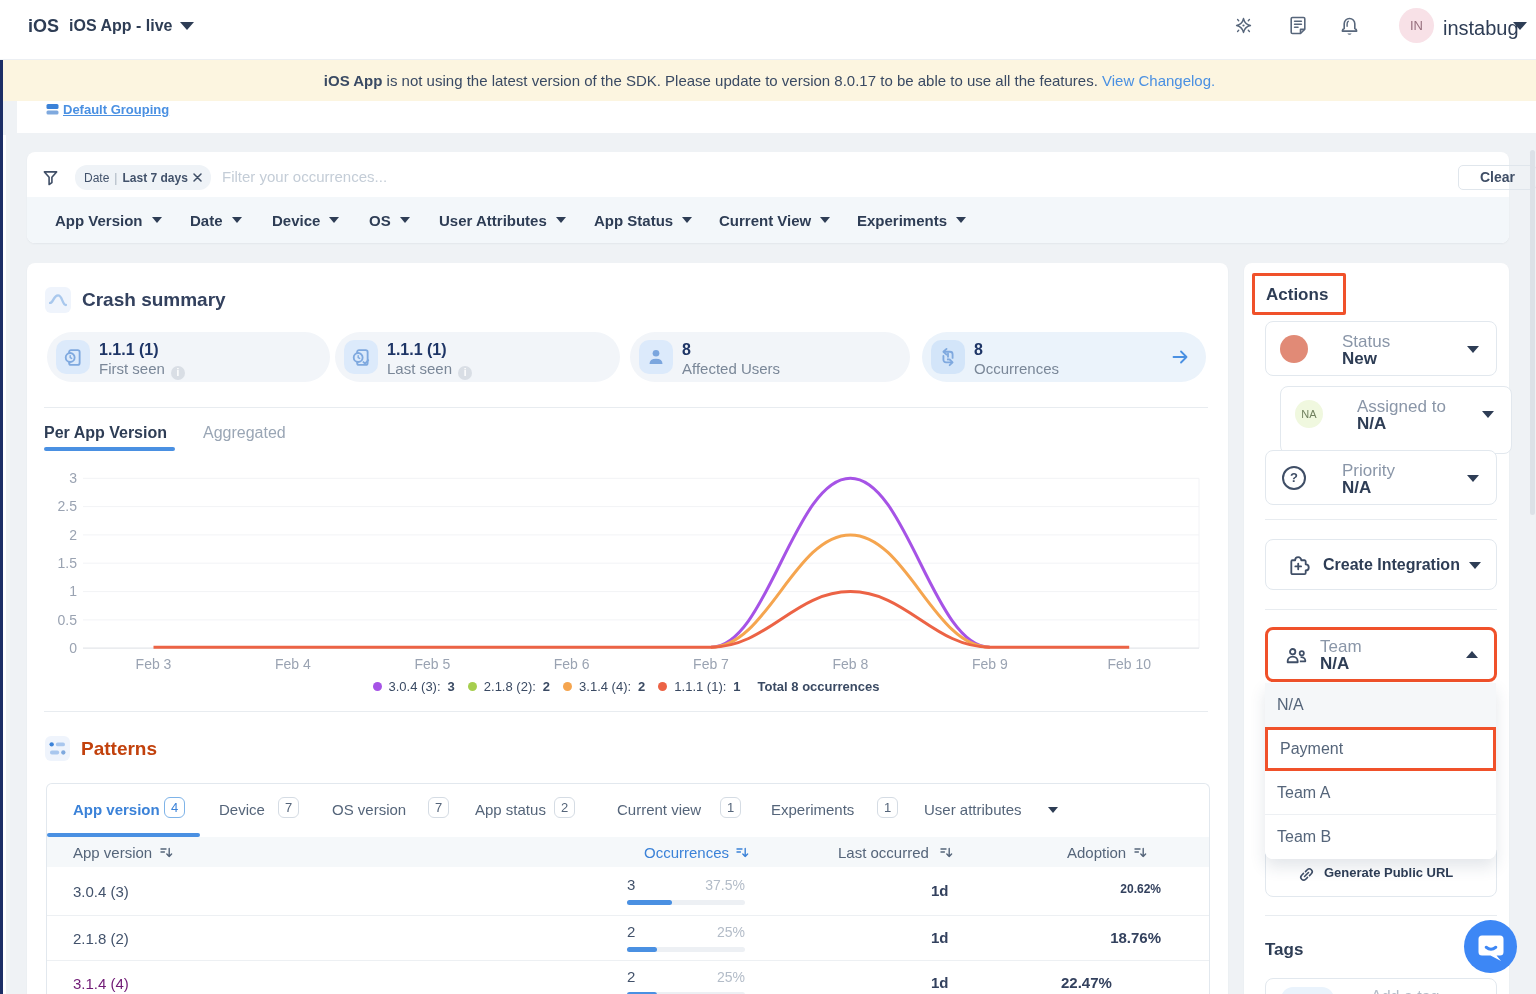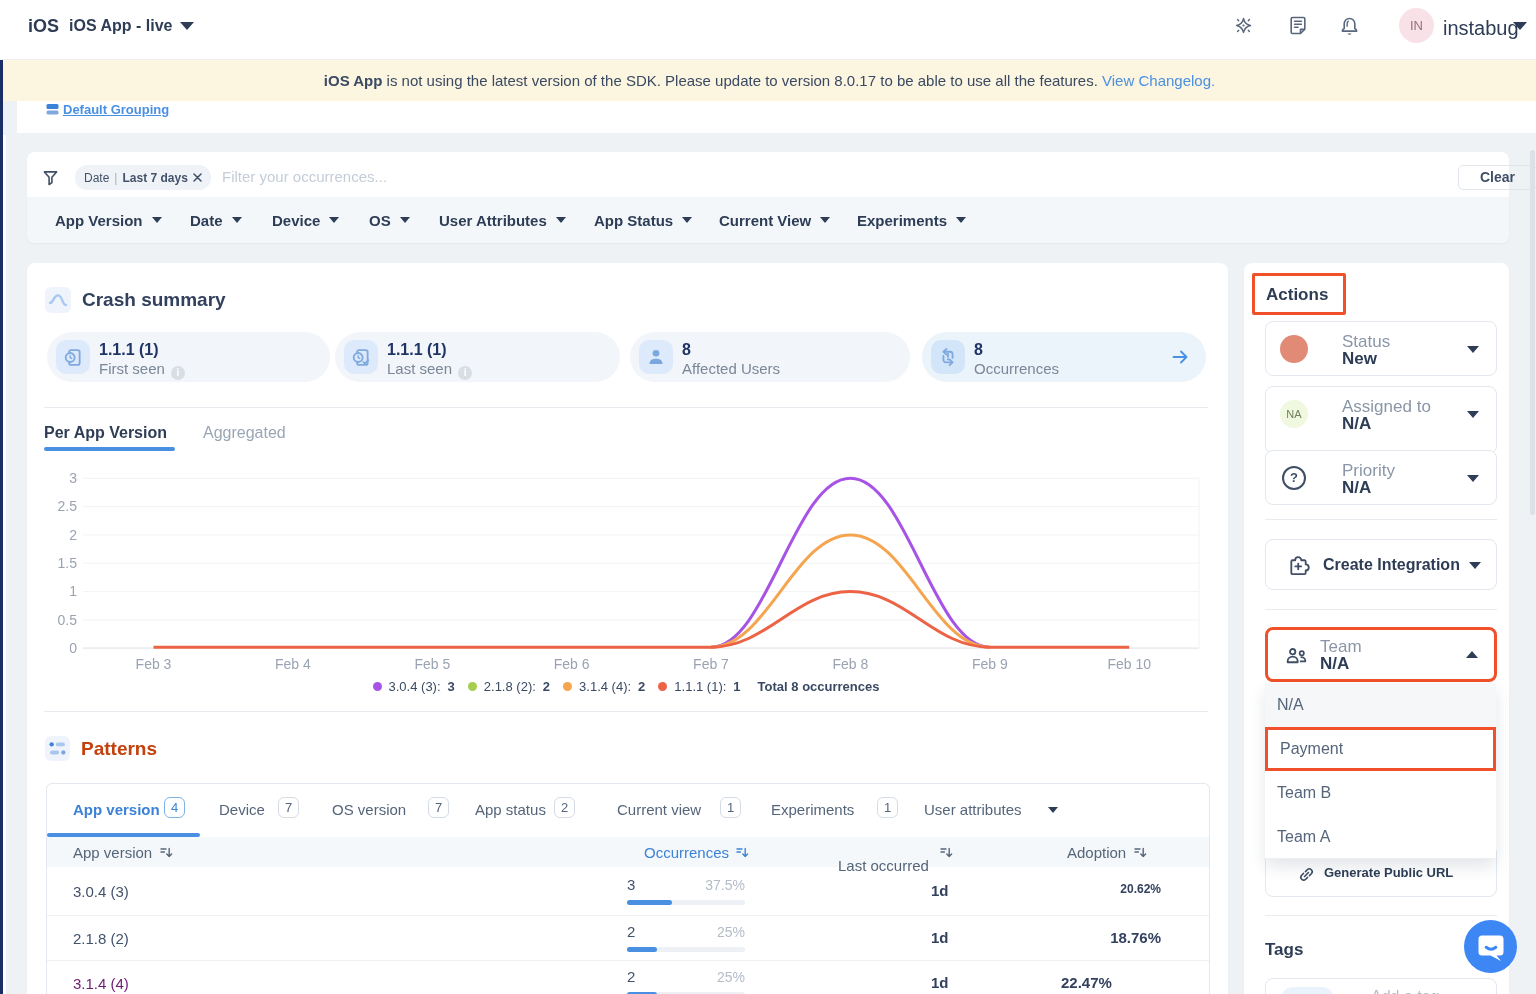--- a/index.html
+++ b/index.html
@@ -254,21 +254,21 @@
       <span class="abs" style="left:26px;top:7px;">App version</span>
       <svg class="abs" style="left:113px;top:10px" width="13" height="12" viewBox="0 0 13 12">
           <path d="M1 2 h5 M1 5 h3.4" stroke="#55657A" stroke-width="1.4" stroke-linecap="round"></path>
           <path d="M9.2 1.5 v8 m0 0 l-2.4 -2.4 m2.4 2.4 l2.4 -2.4" fill="none" stroke="#55657A" stroke-width="1.4" stroke-linecap="round" stroke-linejoin="round"></path>
         </svg>
       <span class="abs" style="left:597px;top:7px;color:#3B82D8;">Occurrences</span>
       <svg class="abs" style="left:689px;top:10px" width="13" height="12" viewBox="0 0 13 12">
           <path d="M1 2 h5 M1 5 h3.4" stroke="#3B82D8" stroke-width="1.4" stroke-linecap="round"></path>
           <path d="M9.2 1.5 v8 m0 0 l-2.4 -2.4 m2.4 2.4 l2.4 -2.4" fill="none" stroke="#3B82D8" stroke-width="1.4" stroke-linecap="round" stroke-linejoin="round"></path>
         </svg>
-      <span class="abs" style="left:791px;top:7px;margin-top:13px;">Last occurred</span>
+      <span class="abs" style="left:791px;top:7px;">Last occurred</span>
       <svg class="abs" style="left:893px;top:10px" width="13" height="12" viewBox="0 0 13 12">
           <path d="M1 2 h5 M1 5 h3.4" stroke="#55657A" stroke-width="1.4" stroke-linecap="round"></path>
           <path d="M9.2 1.5 v8 m0 0 l-2.4 -2.4 m2.4 2.4 l2.4 -2.4" fill="none" stroke="#55657A" stroke-width="1.4" stroke-linecap="round" stroke-linejoin="round"></path>
         </svg>
       <span class="abs" style="left:1020px;top:7px;">Adoption</span>
       <svg class="abs" style="left:1087px;top:10px" width="13" height="12" viewBox="0 0 13 12">
           <path d="M1 2 h5 M1 5 h3.4" stroke="#55657A" stroke-width="1.4" stroke-linecap="round"></path>
           <path d="M9.2 1.5 v8 m0 0 l-2.4 -2.4 m2.4 2.4 l2.4 -2.4" fill="none" stroke="#55657A" stroke-width="1.4" stroke-linecap="round" stroke-linejoin="round"></path>
         </svg>
     </div>
@@ -308,21 +308,21 @@
     <div class="abs" style="left:11px;top:9px;font-size:17px;font-weight:bold;color:#2E3D55;">Actions</div>
   </div>
 
   <div class="scard" style="top:58px;height:55px;">
     <div class="abs" style="left:14px;top:13px;width:28px;height:28px;border-radius:50%;background:#E18A76;"></div>
     <div class="slabel" style="top:10px;">Status</div>
     <div class="sval" style="top:27px;">New</div>
     <div class="scaret cdn" style="left:201px;top:24px;border-left-width:6px;border-right-width:6px;border-top-width:7px;"></div>
   </div>
 
-  <div class="scard" style="top:123px;height:68px;">
+  <div class="scard" style="top:123px;height:68px;margin-left:15px;">
     <div class="abs" style="left:14px;top:13px;width:28px;height:28px;border-radius:50%;background:#F0F8DF;color:#70805F;font-size:11px;text-align:center;line-height:28px;">NA</div>
     <div class="slabel" style="top:10px;">Assigned to</div>
     <div class="sval" style="top:27px;">N/A</div>
     <div class="scaret cdn" style="left:201px;top:24px;border-left-width:6px;border-right-width:6px;border-top-width:7px;"></div>
   </div>
 
   <div class="scard" style="top:187px;height:55px;">
     <div class="abs" style="left:16px;top:15px;width:24px;height:24px;border-radius:50%;border:2px solid #3F4E66;color:#3F4E66;font-size:13px;font-weight:bold;text-align:center;line-height:20px;">?</div>
     <div class="slabel" style="top:10px;">Priority</div>
     <div class="sval" style="top:27px;">N/A</div>
@@ -359,22 +359,22 @@
       <path d="M9.5 14.5 l5 -5" stroke="#3F4E66" stroke-width="2" stroke-linecap="round"></path>
       <path d="M8.2 10.6 l-2.3 2.3 a3.6 3.6 0 0 0 5.1 5.1 l2.3 -2.3" fill="none" stroke="#3F4E66" stroke-width="2" stroke-linecap="round"></path>
       <path d="M15.8 13.4 l2.3 -2.3 a3.6 3.6 0 0 0 -5.1 -5.1 l-2.3 2.3" fill="none" stroke="#3F4E66" stroke-width="2" stroke-linecap="round"></path>
     </svg>
     <div class="abs" style="left:58px;top:19px;font-size:13px;font-weight:bold;color:#2E3D55;white-space:nowrap;">Generate Public URL</div>
   </div>
 
   <div class="abs" style="left:21px;top:420px;width:231px;background:#fff;border-radius:0 0 8px 8px;box-shadow:0 8px 16px rgba(40,60,90,0.13);z-index:2;">
     <div class="dditem" style="background:#F5F7F9;">N/A</div>
     <div class="dditem redbox" style="border:3px solid #F0512A;line-height:38px;">Payment</div>
+    <div class="dditem" style="border-bottom:1px solid #EDF0F3;">Team A</div>
     <div class="dditem" style="border-radius:0 0 8px 8px;">Team B</div>
-    <div class="dditem" style="border-bottom:1px solid #EDF0F3;">Team A</div>
   </div>
 
   <div class="sdiv" style="top:652px;"></div>
   <div class="abs" style="left:21px;top:677px;font-size:17px;font-weight:bold;color:#2E3D55;">Tags</div>
 
   <div class="scard" style="top:715px;height:70px;">
     <div class="abs" style="left:15px;top:8px;width:53px;height:24px;border-radius:12px;background:#EAF3FC;"></div>
     <div class="abs" style="left:105px;top:9px;font-size:16px;color:#B3BCC8;">Add a tag</div>
   </div>
 </div>

